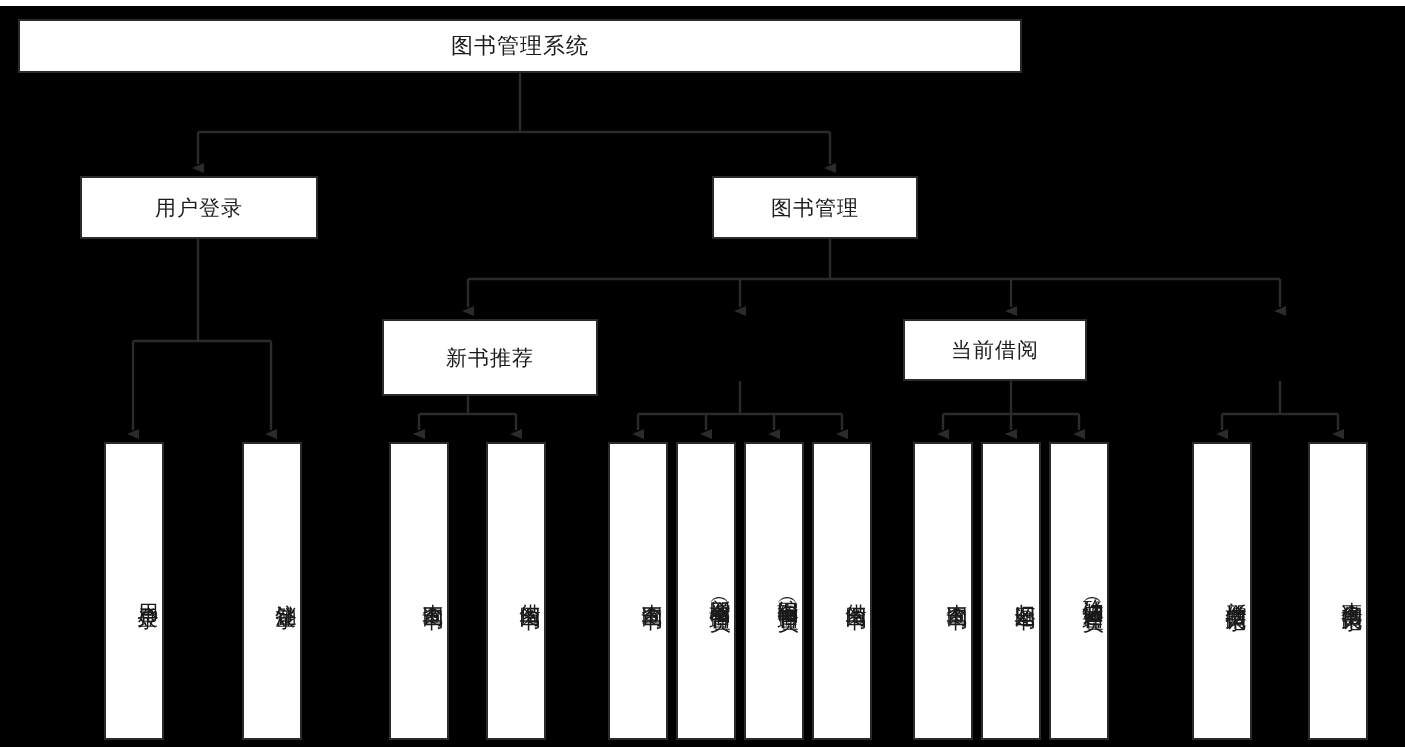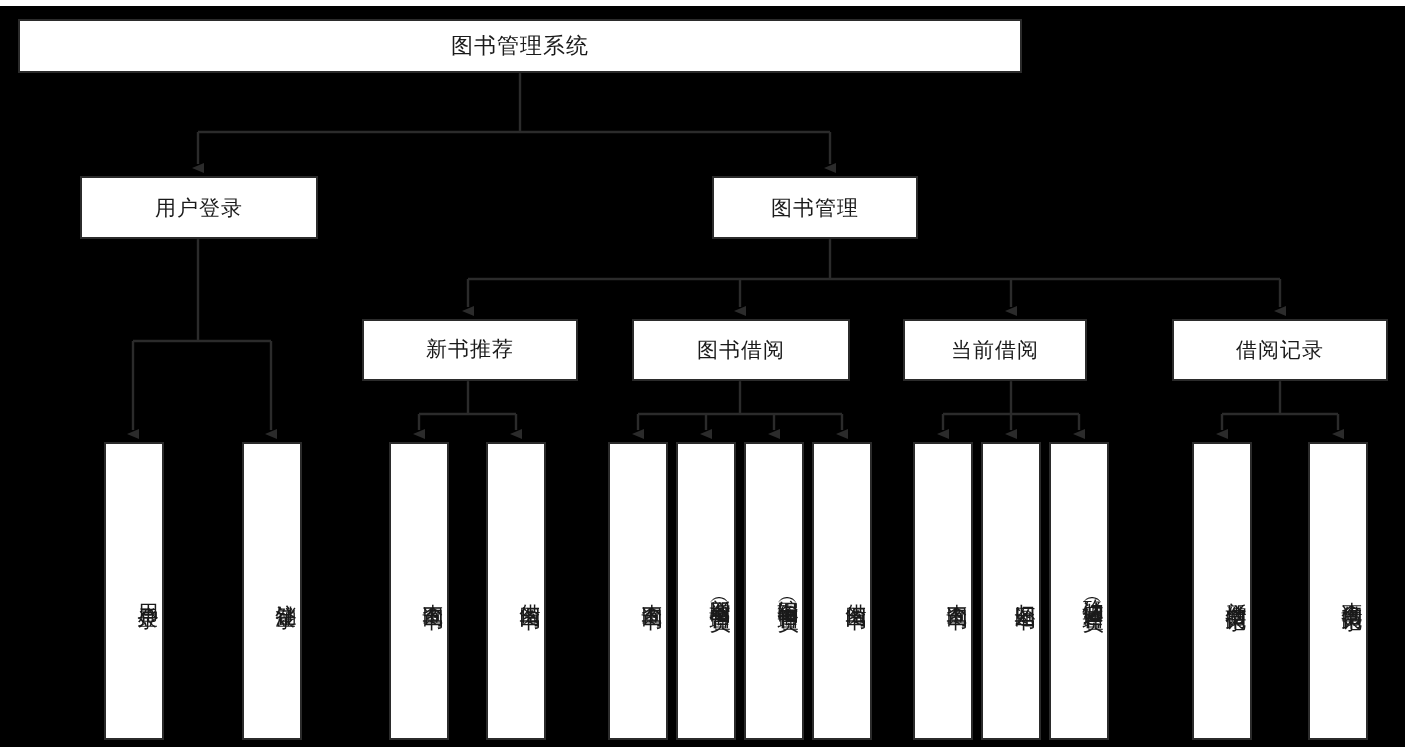--- a/index.html
+++ b/index.html
@@ -128,31 +128,25 @@
     <span>图书管理系统</span>
   </div>
 
   <div class="node horiz" style="left:80px; top:170px; width:238px; height:63px;">
     <span>用户登录</span>
   </div>
   <div class="node horiz" style="left:712px; top:170px; width:206px; height:63px;">
     <span>图书管理</span>
   </div>
 
-  <div class="node horiz" style="left:362px; top:313px; width:216px; height:62px;font-family:Liberation Serif, serif;">
+  <div class="node horiz" style="left:382px; top:313px; width:216px; height:77px;">
     <span>新书推荐</span>
-  </div>
-  <div class="node horiz" style="left:632px; top:313px; width:218px; height:62px;">
-    <span>图书借阅</span>
   </div>
   <div class="node horiz" style="left:903px; top:313px; width:184px; height:62px;">
     <span>当前借阅</span>
-  </div>
-  <div class="node horiz" style="left:1172px; top:313px; width:216px; height:62px;">
-    <span>借阅记录</span>
   </div>
 
   <div class="node vert" style="left:104px; top:436px; width:60px; height:298px;">
     <span class="vtext">用户登录</span>
   </div>
   <div class="node vert" style="left:242px; top:436px; width:60px; height:298px;">
     <span class="vtext">注销登录</span>
   </div>
 
   <div class="node vert" style="left:389px; top:436px; width:60px; height:298px;">

